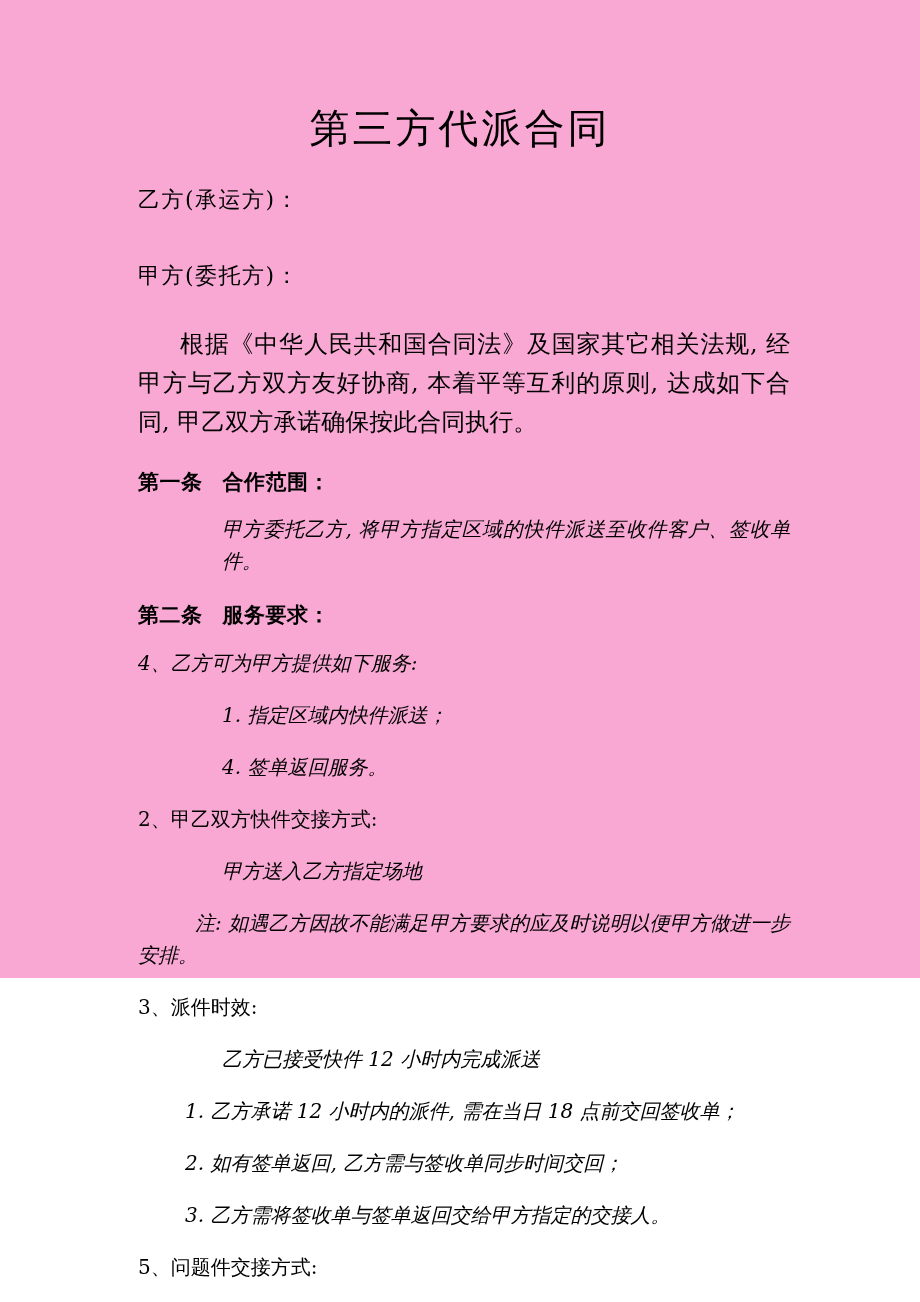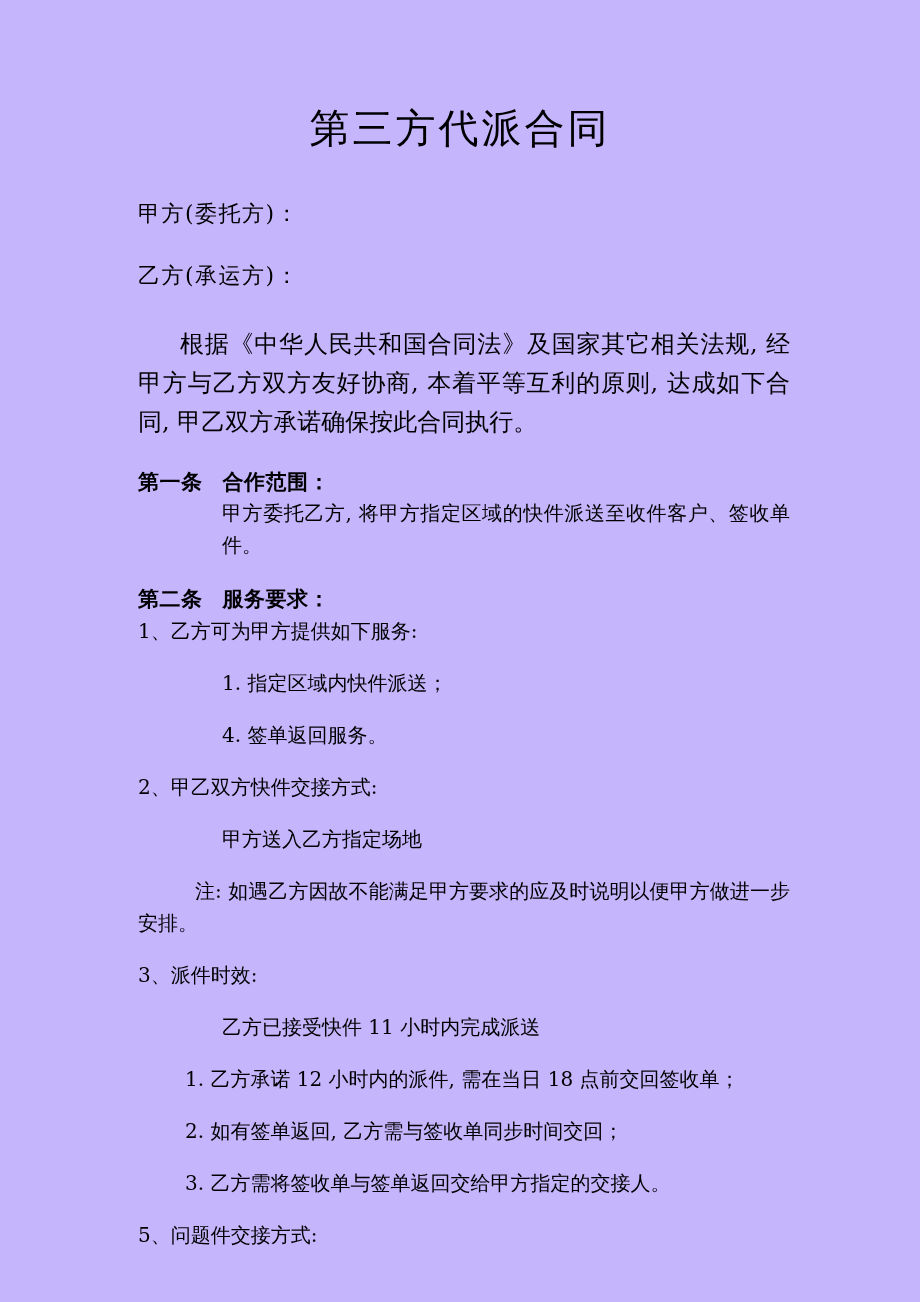--- a/index.html
+++ b/index.html
@@ -10,22 +10,22 @@
   body {
     width: 920px;
     height: 1302px;
     font-family: "DejaVu Serif", "Liberation Serif", serif;
     color: #000000;
     overflow: hidden;
   }
   .page {
     position: relative;
     width: 920px;
-    height: 1302px;
-    background: #c4b5fd;
+    height: 978px;
+    background: #f9a8d4;
     box-sizing: border-box;
   }
   .doc-title {
     text-align: center;
     font-size: 40px;
     line-height: 1.2;
     font-weight: 500;
     letter-spacing: 3px;
     margin: 0;
     padding-top: 104px;
@@ -66,56 +66,56 @@
     font-size: 20px;
     line-height: 1.6;
     text-align: justify;
   }
   .ind-0 { text-indent: 0; }
   .ind-2 { text-indent: 57px; }
   .ind-3 { text-indent: 0; margin-left: 84px; }
   .ind-sub { text-indent: 0; margin-left: 47px; }
 
   .blk { margin-top: 20px; }
-  .blk-tight { margin-top: 0; }
+  .blk-tight { margin-top: 16px; font-style: italic; }
 </style>
 </head>
 <body>
 
 <div class="page">
 
   <h1 class="doc-title">第三方代派合同</h1>
 
   <div class="content">
 
+    <div class="party-line party-2">乙方(承运方)：</div>
+
     <div class="party-line party-1">甲方(委托方)：</div>
-
-    <div class="party-line party-2">乙方(承运方)：</div>
 
     <p class="preamble">根据《中华人民共和国合同法》及国家其它相关法规, 经甲方与乙方双方友好协商, 本着平等互利的原则, 达成如下合同, 甲乙双方承诺确保按此合同执行。</p>
 
     <div class="sec-head">
       <span>第一条</span><span class="gap"></span><span>合作范围：</span>
     </div>
     <p class="para ind-3 blk-tight">甲方委托乙方, 将甲方指定区域的快件派送至收件客户、签收单件。</p>
 
     <div class="sec-head">
       <span>第二条</span><span class="gap"></span><span>服务要求：</span>
     </div>
 
-    <p class="para ind-0 blk-tight">1、乙方可为甲方提供如下服务:</p>
+    <p class="para ind-0 blk-tight">4、乙方可为甲方提供如下服务:</p>
     <p class="para ind-3 blk-tight">1. 指定区域内快件派送；</p>
     <p class="para ind-3 blk-tight">4. 签单返回服务。</p>
 
     <p class="para ind-0 blk">2、甲乙双方快件交接方式:</p>
     <p class="para ind-3 blk-tight">甲方送入乙方指定场地</p>
     <p class="para ind-2 blk-tight">注: 如遇乙方因故不能满足甲方要求的应及时说明以便甲方做进一步安排。</p>
 
     <p class="para ind-0 blk">3、派件时效:</p>
-    <p class="para ind-3 blk-tight">乙方已接受快件 11 小时内完成派送</p>
+    <p class="para ind-3 blk-tight">乙方已接受快件 12 小时内完成派送</p>
 
     <p class="para ind-sub blk-tight">1. 乙方承诺 12 小时内的派件, 需在当日 18 点前交回签收单；</p>
     <p class="para ind-sub blk-tight">2. 如有签单返回, 乙方需与签收单同步时间交回；</p>
     <p class="para ind-sub blk-tight">3. 乙方需将签收单与签单返回交给甲方指定的交接人。</p>
 
     <p class="para ind-0 blk">5、问题件交接方式:</p>
 
   </div>
 </div>
 

